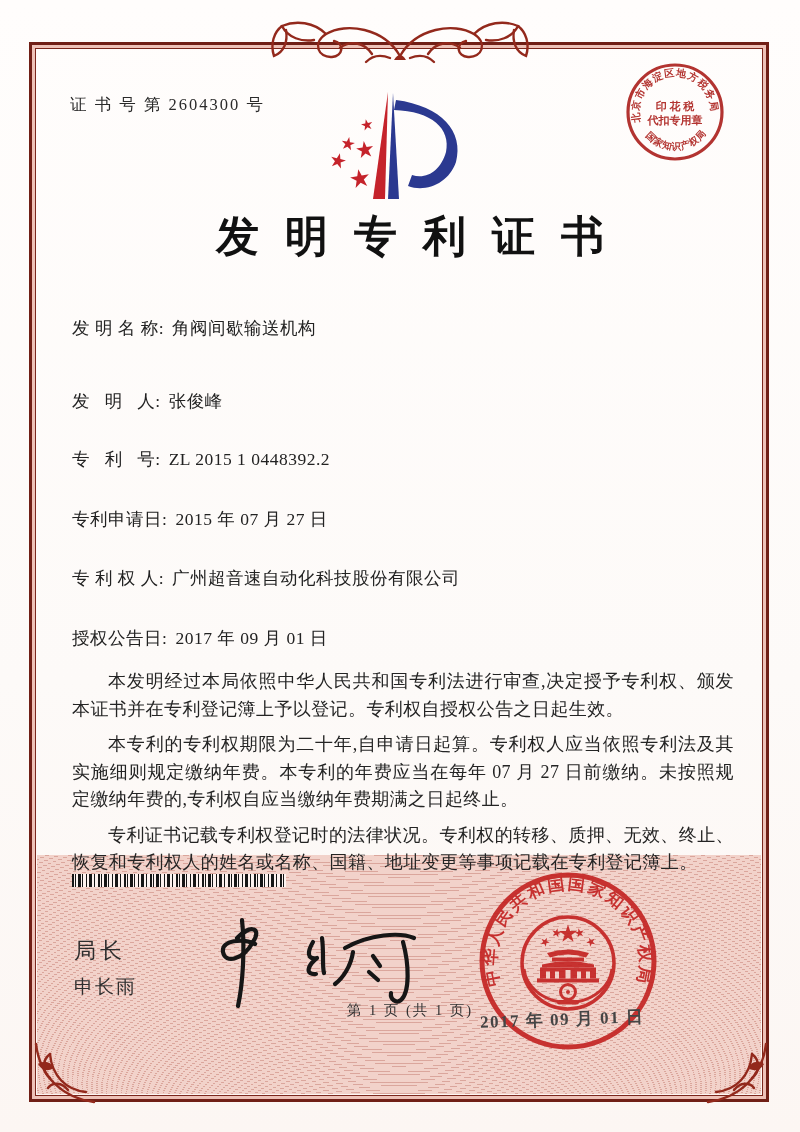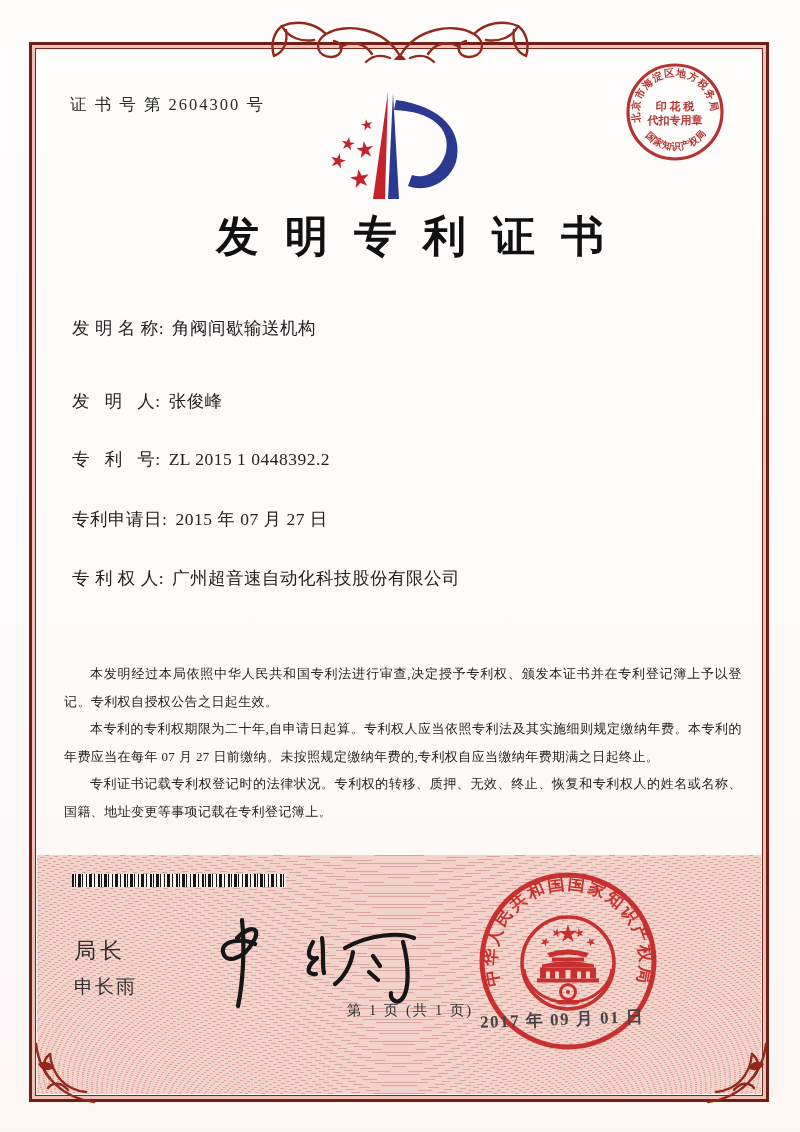--- a/index.html
+++ b/index.html
@@ -19,21 +19,21 @@
     background-image:repeating-radial-gradient(ellipse 1600px 420px at 50% 140%,
       rgba(190,112,100,0.45) 0 1px, rgba(0,0,0,0) 1px 6px);
   }
   .certno{position:absolute;left:70px;top:94px;font-size:16.5px;letter-spacing:2px;color:#2a2a2a;}
   .title{position:absolute;left:0;right:0;top:208px;text-align:center;
     font-size:43px;font-weight:bold;letter-spacing:26px;text-indent:26px;color:#111;}
   .field{position:absolute;left:72px;font-size:17.5px;color:#222;letter-spacing:0.5px;}
   .flabel{white-space:pre;}
   .fvalue{margin-left:8px;}
   .bodytext{position:absolute;left:64px;top:660px;width:678px;}
-  .bodytext p{margin:0;font-size:13px;line-height:27.5px;text-indent:2em;
+  .bodytext p{margin:8px;font-size:18px;line-height:27.5px;text-indent:2em;
     text-align:justify;letter-spacing:0.4px;color:#242424;}
   .barcode{position:absolute;left:72px;top:874px;width:214px;height:13px;
     background:repeating-linear-gradient(90deg,
       #161616 0 2px,#fdf3f0 2px 3px,#161616 3px 4px,#fdf3f0 4px 6px,
       #161616 6px 9px,#fdf3f0 9px 10px,#161616 10px 11px,#fdf3f0 11px 14px,
       #161616 14px 15px,#fdf3f0 15px 17px,#161616 17px 20px,#fdf3f0 20px 22px,
       #161616 22px 23px,#fdf3f0 23px 26px);}
   .sig-title{position:absolute;left:74px;top:936px;font-size:22px;color:#2e2e2e;letter-spacing:4px;}
   .sig-name{position:absolute;left:74px;top:974px;font-size:19px;color:#2e2e2e;letter-spacing:2px;}
   .signature-svg{position:absolute;left:195px;top:908px;}
@@ -136,20 +136,23 @@
     <span class="flabel">发   明   人:</span><span class="fvalue">张俊峰</span>
   </div>
   <div class="field" style="top:447px">
     <span class="flabel">专   利   号:</span><span class="fvalue">ZL 2015 1 0448392.2</span>
   </div>
   <div class="field" style="top:507px">
     <span class="flabel">专利申请日:</span><span class="fvalue">2015 年 07 月 27 日</span>
   </div>
   <div class="field" style="top:566px">
     <span class="flabel">专 利 权 人:</span><span class="fvalue">广州超音速自动化科技股份有限公司</span>
+  </div>
+  <div class="field" style="top:626px">
+    <span class="flabel">授权公告日:</span><span class="fvalue">2017 年 09 月 01 日</span>
   </div>
 
   <div class="bodytext">
     <p>本发明经过本局依照中华人民共和国专利法进行审查,决定授予专利权、颁发本证书并在专利登记簿上予以登记。专利权自授权公告之日起生效。</p>
     <p>本专利的专利权期限为二十年,自申请日起算。专利权人应当依照专利法及其实施细则规定缴纳年费。本专利的年费应当在每年 07 月 27 日前缴纳。未按照规定缴纳年费的,专利权自应当缴纳年费期满之日起终止。</p>
     <p>专利证书记载专利权登记时的法律状况。专利权的转移、质押、无效、终止、恢复和专利权人的姓名或名称、国籍、地址变更等事项记载在专利登记簿上。</p>
   </div>
 
   <div class="barcode"></div>
 

